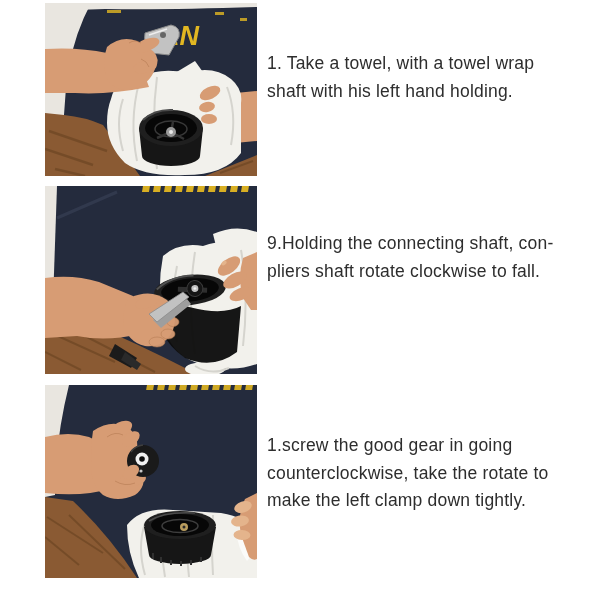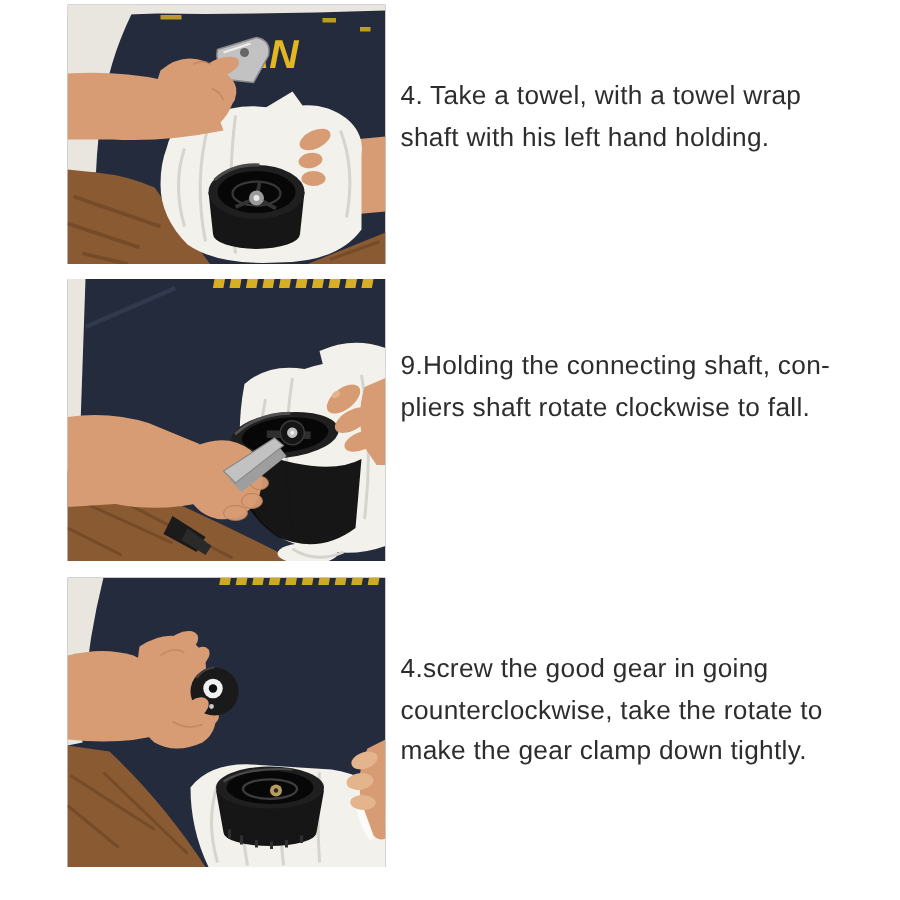--- a/index.html
+++ b/index.html
@@ -212,28 +212,28 @@
       <circle cx="98" cy="76" r="16" fill="#1a1a1a"></circle>
       <path d="M86,67 A16,16 0 0 1 98,60" stroke="#3f3f3f" stroke-width="1.5" fill="none"></path>
       <circle cx="97" cy="74" r="6.5" fill="#f1f1f1"></circle>
       <circle cx="97" cy="74" r="2.8" fill="#0d0d0d"></circle>
       <circle cx="96" cy="86" r="1.6" fill="#c9c9c9"></circle>
       <ellipse cx="86" cy="87" rx="9" ry="6" transform="rotate(-35 86 87)" fill="var(--skin,#d79c74)"></ellipse>
     </g>
   </svg>
 
   <div id="text-1" class="step-text">
-    <div class="line">4. Take a towel, with a towel wrap</div>
+    <div class="line">1. Take a towel, with a towel wrap</div>
     <div class="line">shaft with his left hand holding.</div>
   </div>
 
   <div id="text-2" class="step-text">
     <div class="line">9.Holding the connecting shaft, con-</div>
     <div class="line">pliers shaft rotate clockwise to fall.</div>
   </div>
 
   <div id="text-3" class="step-text">
-    <div class="line">4.screw the good gear in going</div>
+    <div class="line">1.screw the good gear in going</div>
     <div class="line">counterclockwise, take the rotate to</div>
-    <div class="line">make the gear clamp down tightly.</div>
+    <div class="line">make the left clamp down tightly.</div>
   </div>
 
 </div>
 
 </body></html>

